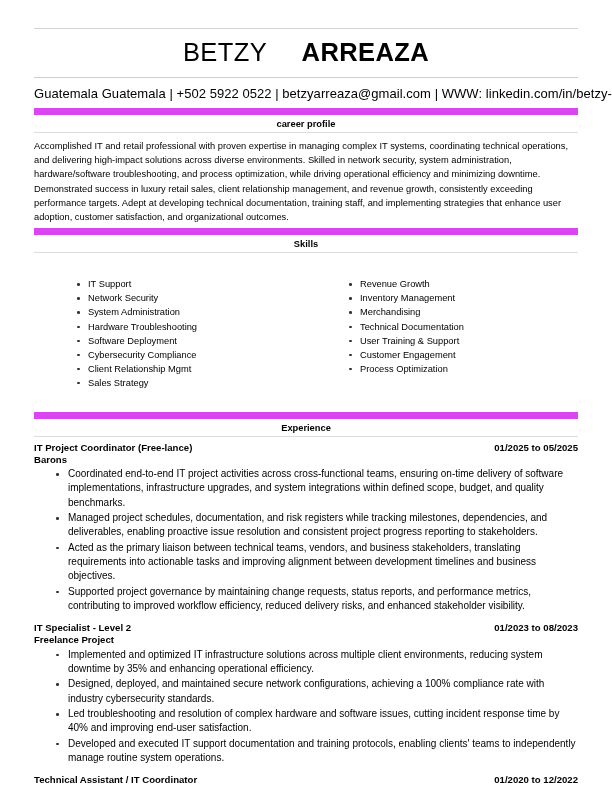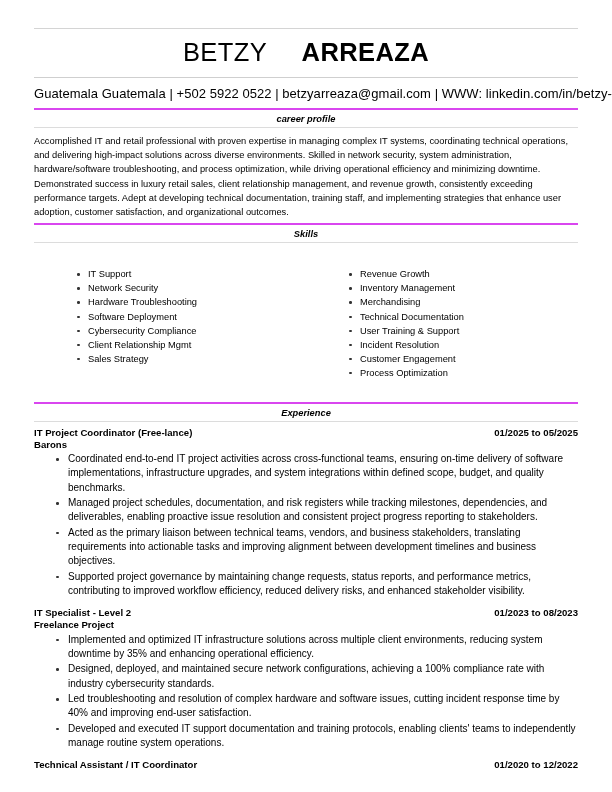--- a/index.html
+++ b/index.html
@@ -50,28 +50,27 @@
   .contact-line {
     text-align: center;
     font-size: 13px;
     padding: 8px 0 7px 0;
     letter-spacing: 0.05px;
     white-space: nowrap;
   }
 
   
   .section-head {
-    border-top: 2px solid #d946ef;
+    border-top: 7px solid #d946ef;
     border-bottom: 1px solid #dcdcdc;
     text-align: center;
     font-size: 9.3px;
     font-weight: 700;
     padding: 4px 0 3px 0;
     margin: 0;
-    font-style: italic;
   }
 
   
   .profile-text {
     font-size: 9.3px;
     line-height: 14.2px;
     padding: 6px 0 4px 0;
     text-align: left;
   }
 
@@ -161,35 +160,35 @@
 
   <div class="section-head">career profile</div>
   <div class="profile-text">Accomplished IT and retail professional with proven expertise in managing complex IT systems, coordinating technical operations, and delivering high-impact solutions across diverse environments. Skilled in network security, system administration, hardware/software troubleshooting, and process optimization, while driving operational efficiency and minimizing downtime. Demonstrated success in luxury retail sales, client relationship management, and revenue growth, consistently exceeding performance targets. Adept at developing technical documentation, training staff, and implementing strategies that enhance user adoption, customer satisfaction, and organizational outcomes.</div>
 
   <div class="section-head">Skills</div>
   <div class="skills-wrap">
     <div class="skills-col">
       <ul>
         <li>IT Support</li>
         <li>Network Security</li>
+        <li>System Administration</li>
         <li>Hardware Troubleshooting</li>
         <li>Software Deployment</li>
         <li>Cybersecurity Compliance</li>
         <li>Client Relationship Mgmt</li>
         <li>Sales Strategy</li>
       </ul>
     </div>
     <div class="skills-col">
       <ul>
         <li>Revenue Growth</li>
         <li>Inventory Management</li>
         <li>Merchandising</li>
         <li>Technical Documentation</li>
         <li>User Training &amp; Support</li>
-        <li>Incident Resolution</li>
         <li>Customer Engagement</li>
         <li>Process Optimization</li>
       </ul>
     </div>
   </div>
 
   <div class="section-head">Experience</div>
   <div class="exp-wrap">
 
     <div class="job">

